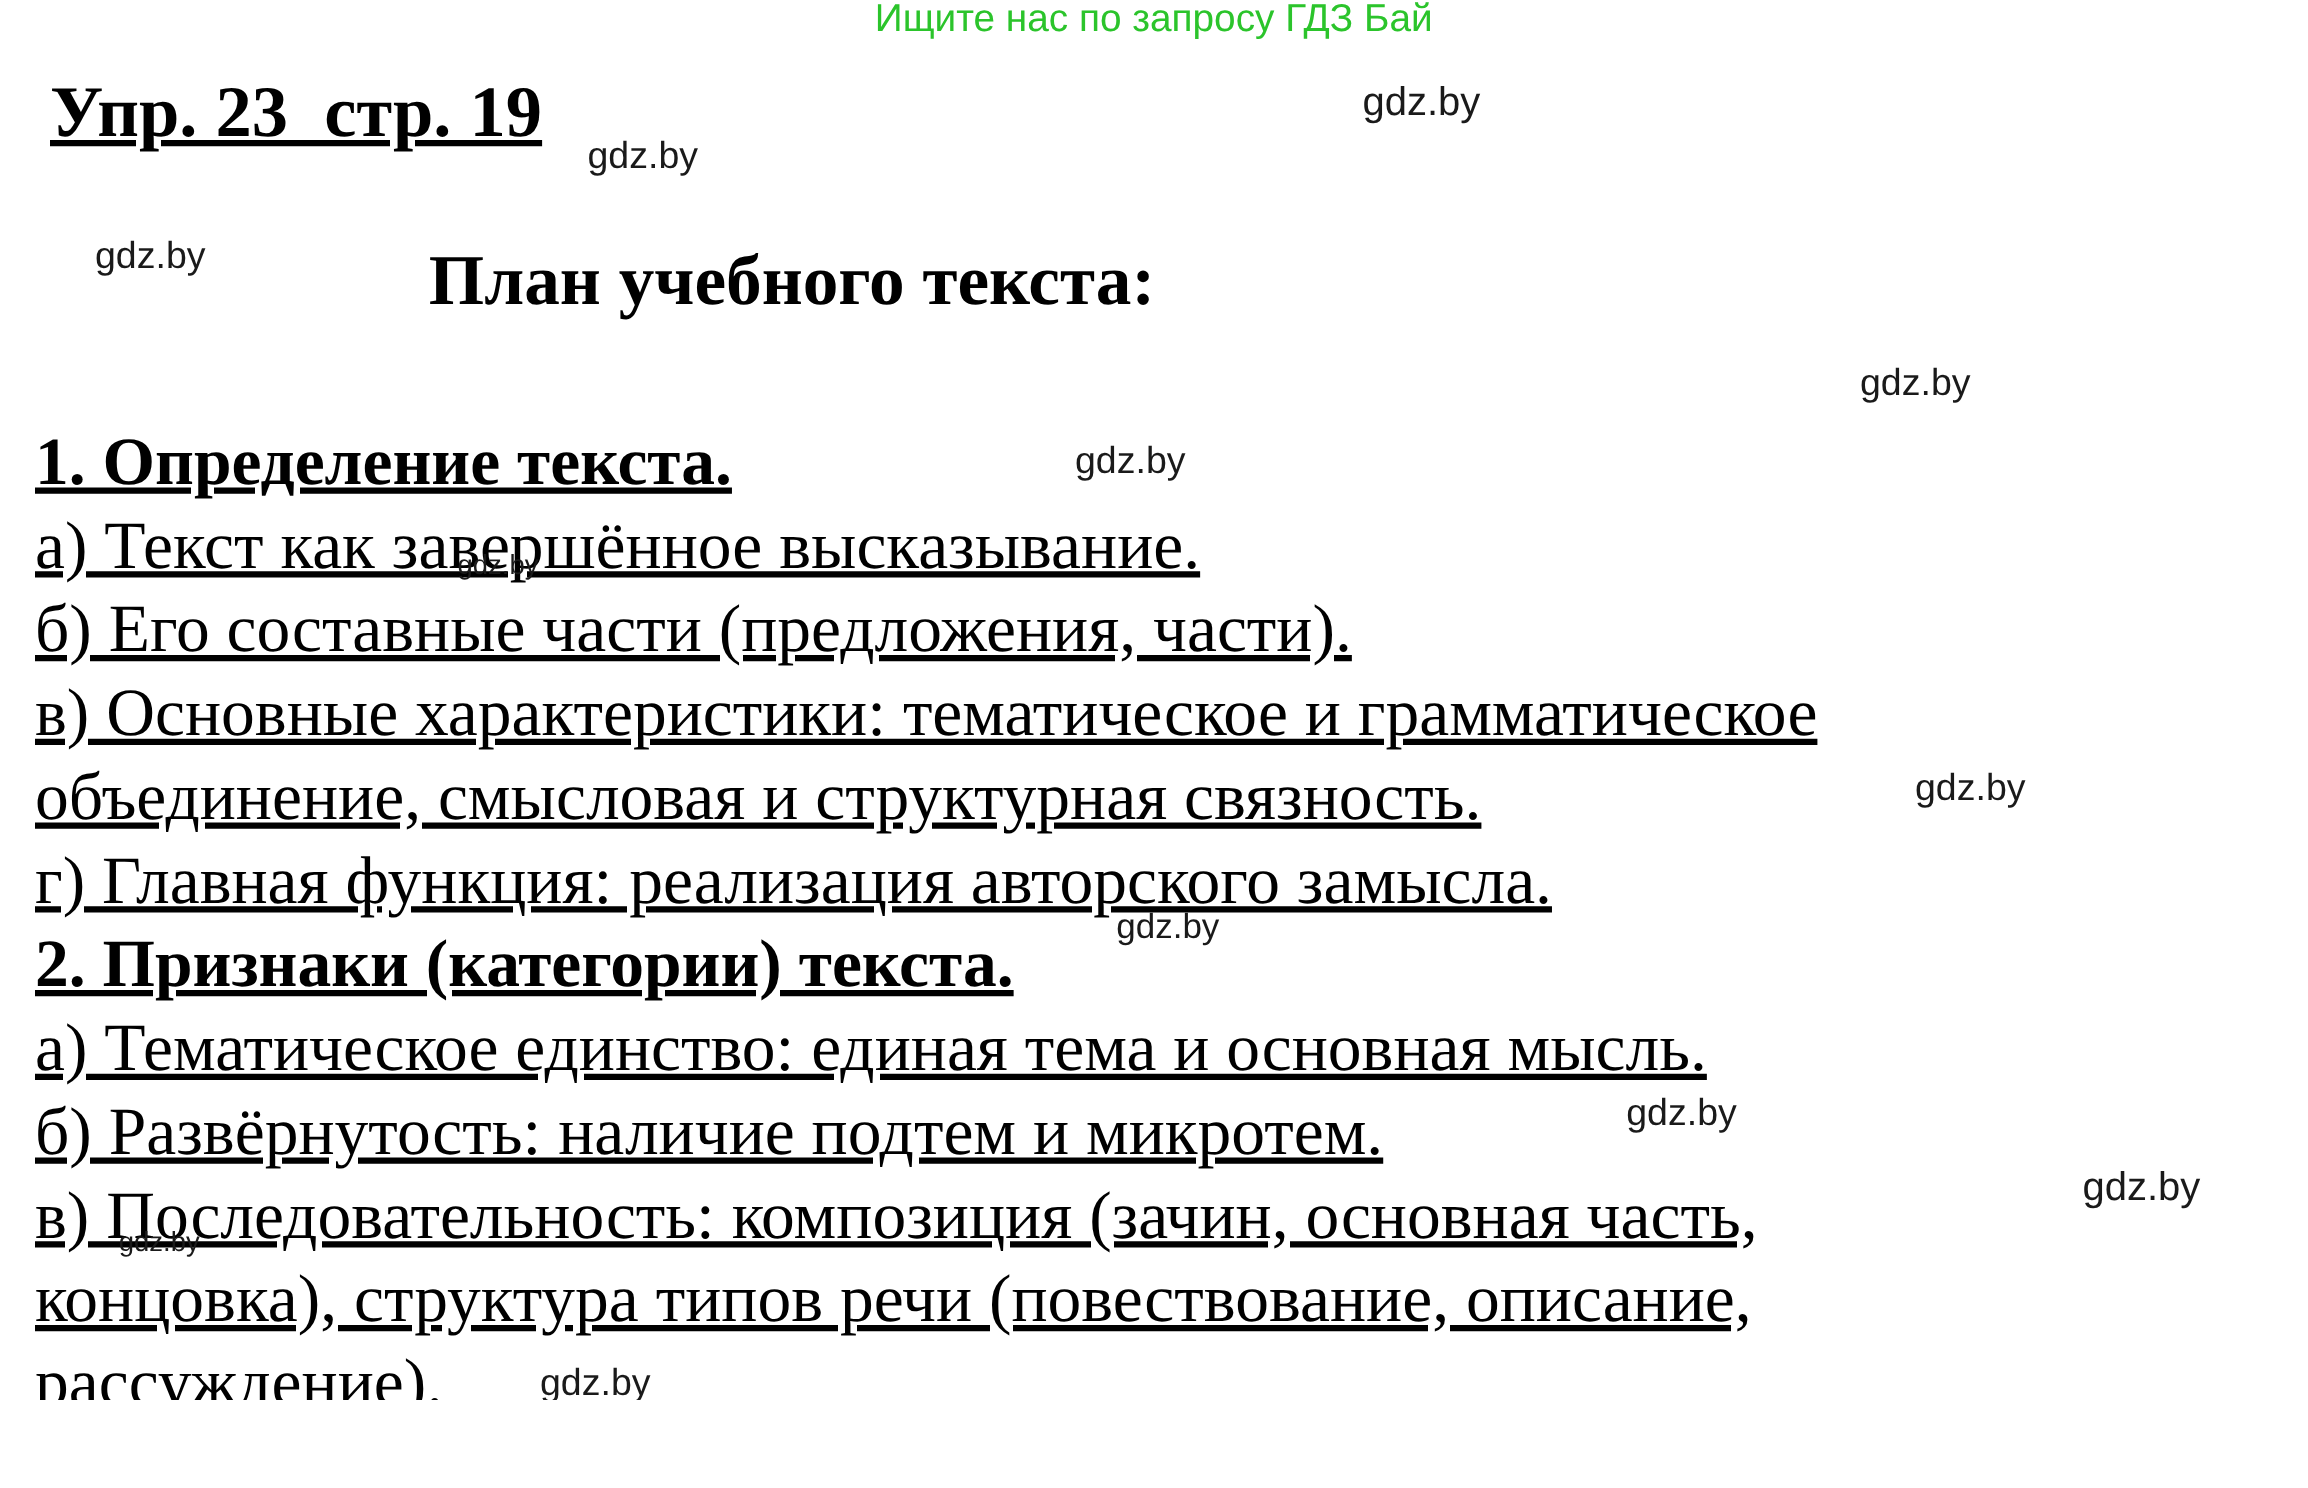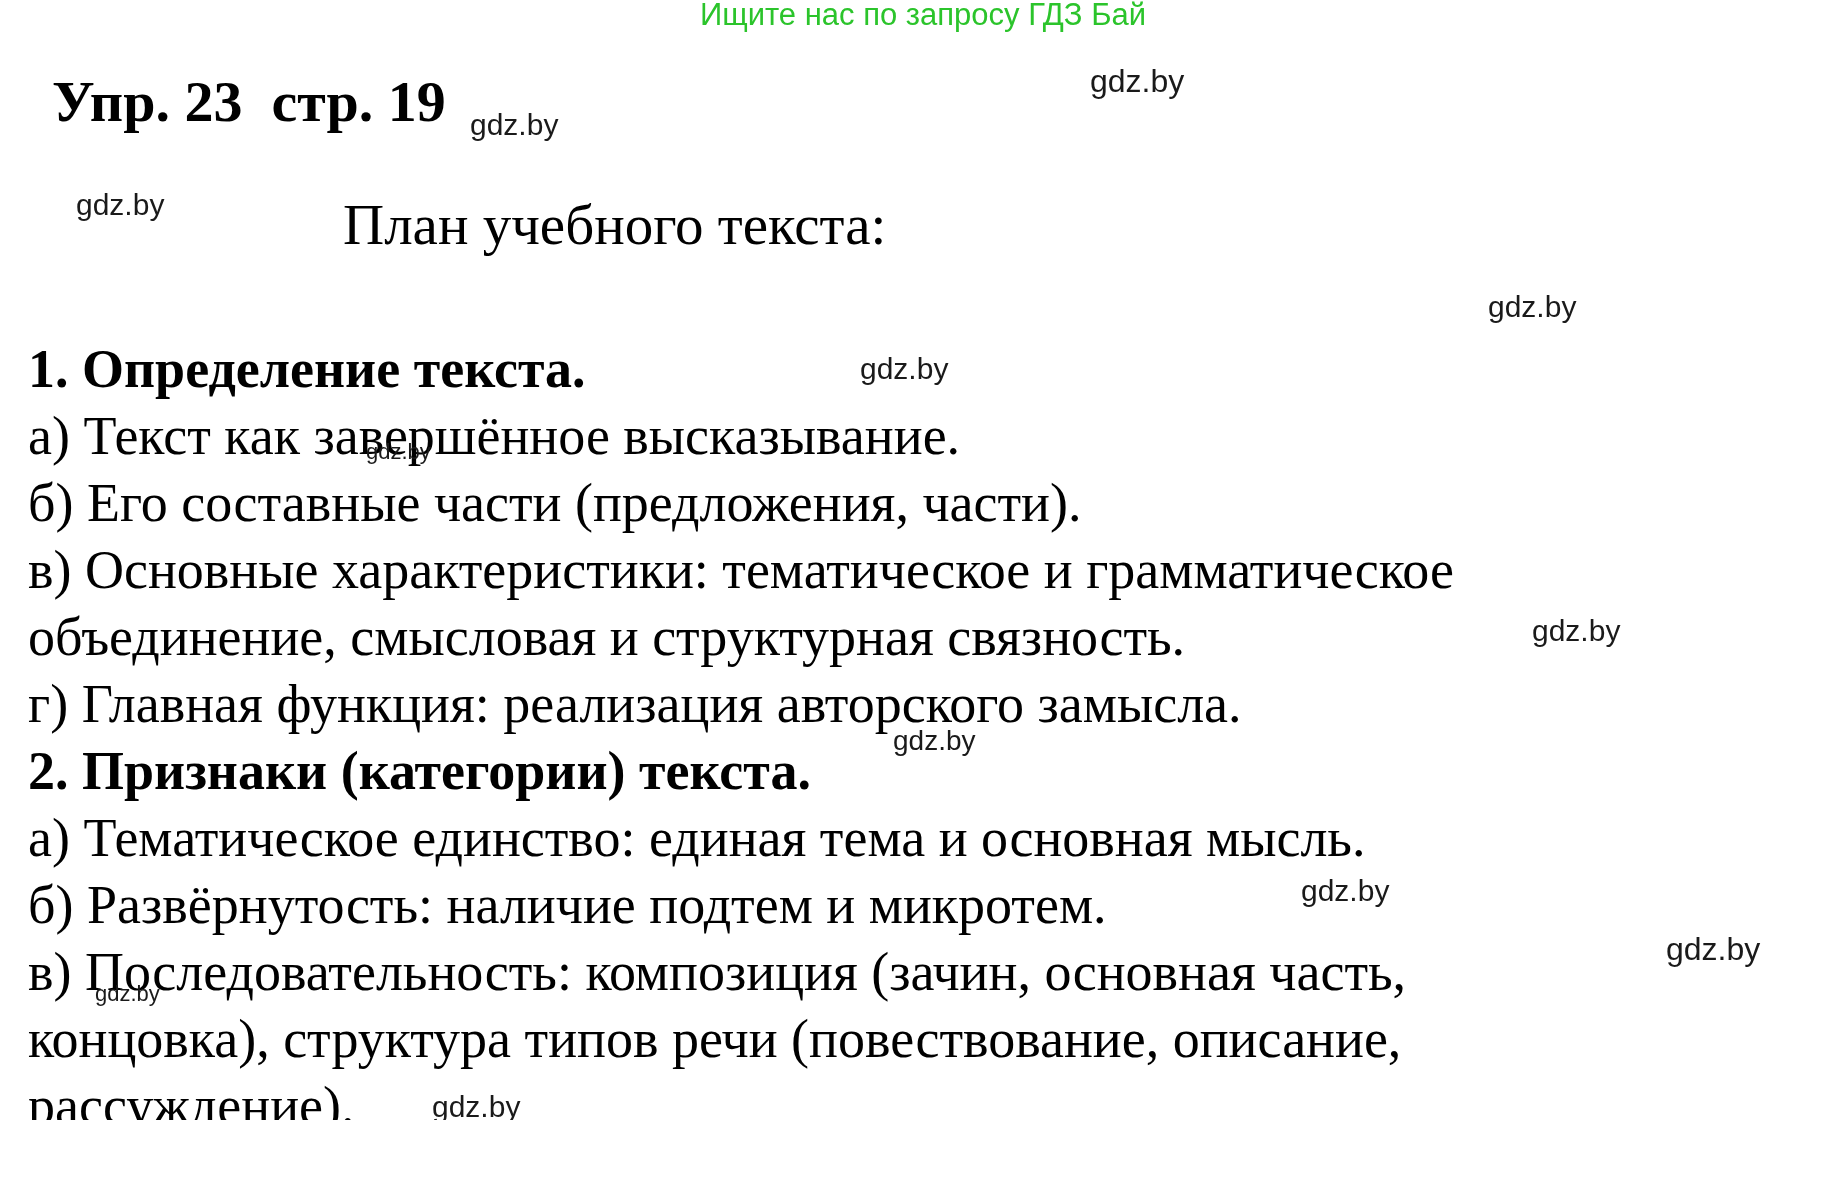--- a/index.html
+++ b/index.html
@@ -18,42 +18,43 @@
     left: 0;
     width: 100%;
     text-align: center;
     font-family: "Liberation Sans", sans-serif;
     font-size: 31px;
   }
   .exercise {
     position: absolute;
     left: 40px;
     top: 56px;
-    margin: 12px;
+    margin: 0;
     font-size: 58px;
     font-weight: bold;
     white-space: pre;
+    text-decoration: underline;
   }
   .doc-title {
     position: absolute;
     left: 343px;
     top: 192px;
     margin: 0;
     font-size: 57px;
-    font-weight: normal;
+    font-weight: bold;
   }
   .plan {
     position: absolute;
     left: 28px;
     top: 336px;
     font-size: 54px;
     line-height: 67px;
     white-space: pre;
   }
-  .plan .line { height: 67px; }
+  .plan .line { height: 67px; text-decoration: underline; }
   .plan .line.bold { font-weight: bold; }
   .wm {
     position: absolute;
     font-family: Liberation Sans, sans-serif;
     color: #1a1a1a;
     line-height: 1.1;
   }
   .footer {
     position: absolute;
     left: 710px;

